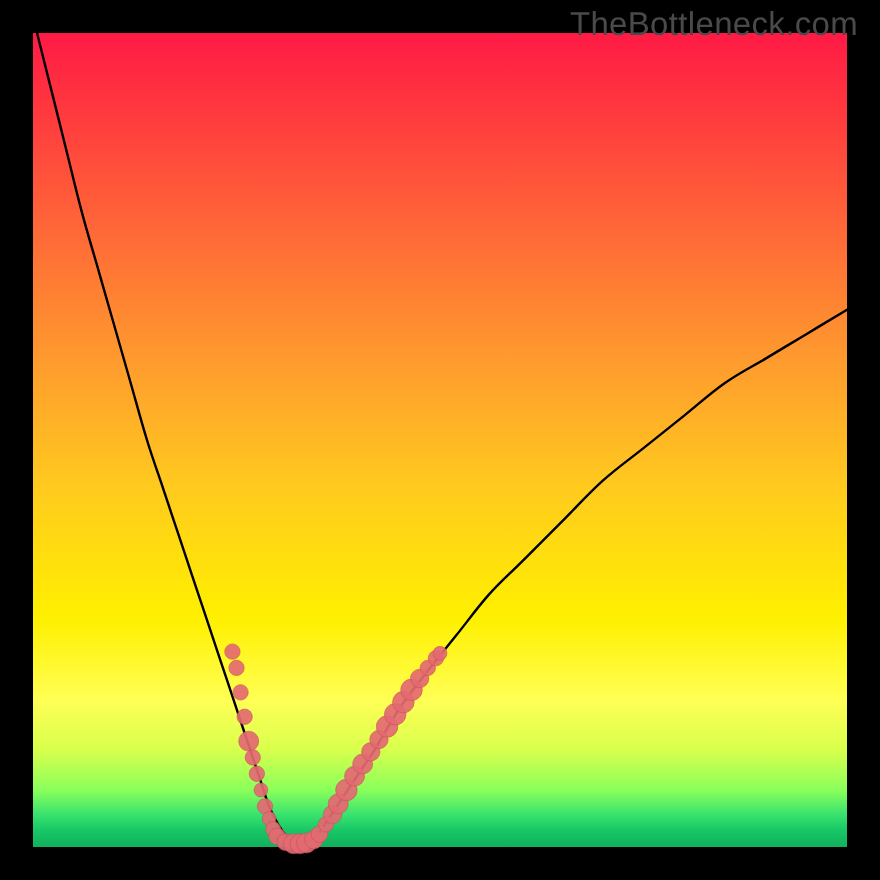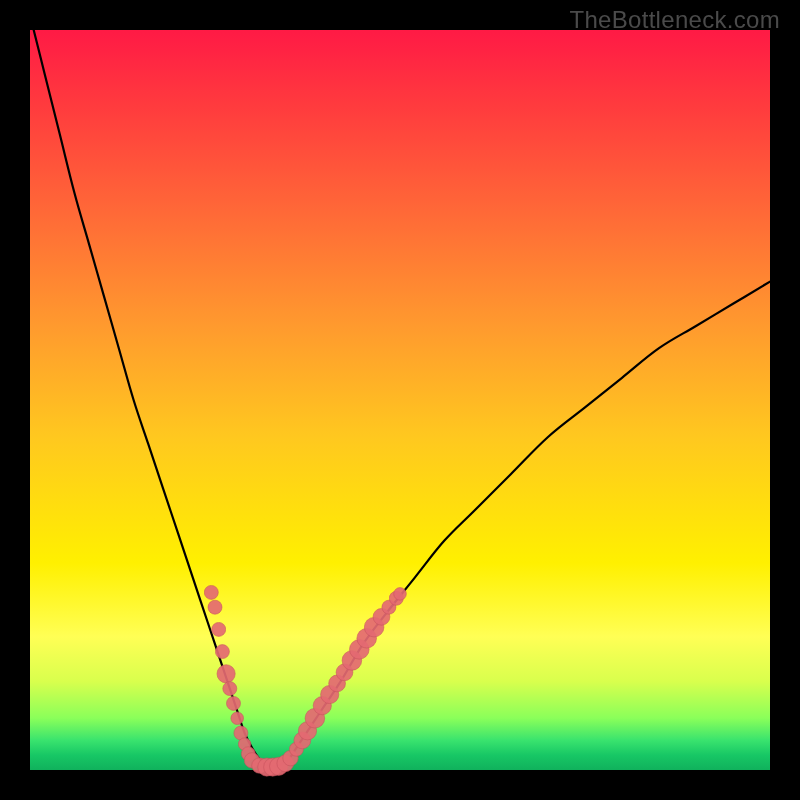--- a/index.html
+++ b/index.html
@@ -15,21 +15,21 @@
     position: relative;
     width: 800px;
     height: 800px;
     background: #000;
   }
   .watermark {
     position: absolute;
     top: 6px;
     right: 20px;
     color: #4a4a4a;
-    font-size: 24px;
+    font-size: 30px;
     font-weight: 500;
     letter-spacing: 0.3px;
     z-index: 5;
   }
   .plot {
     position: absolute;
     left: 30px;
     top: 30px;
     width: 740px;
     height: 740px;

